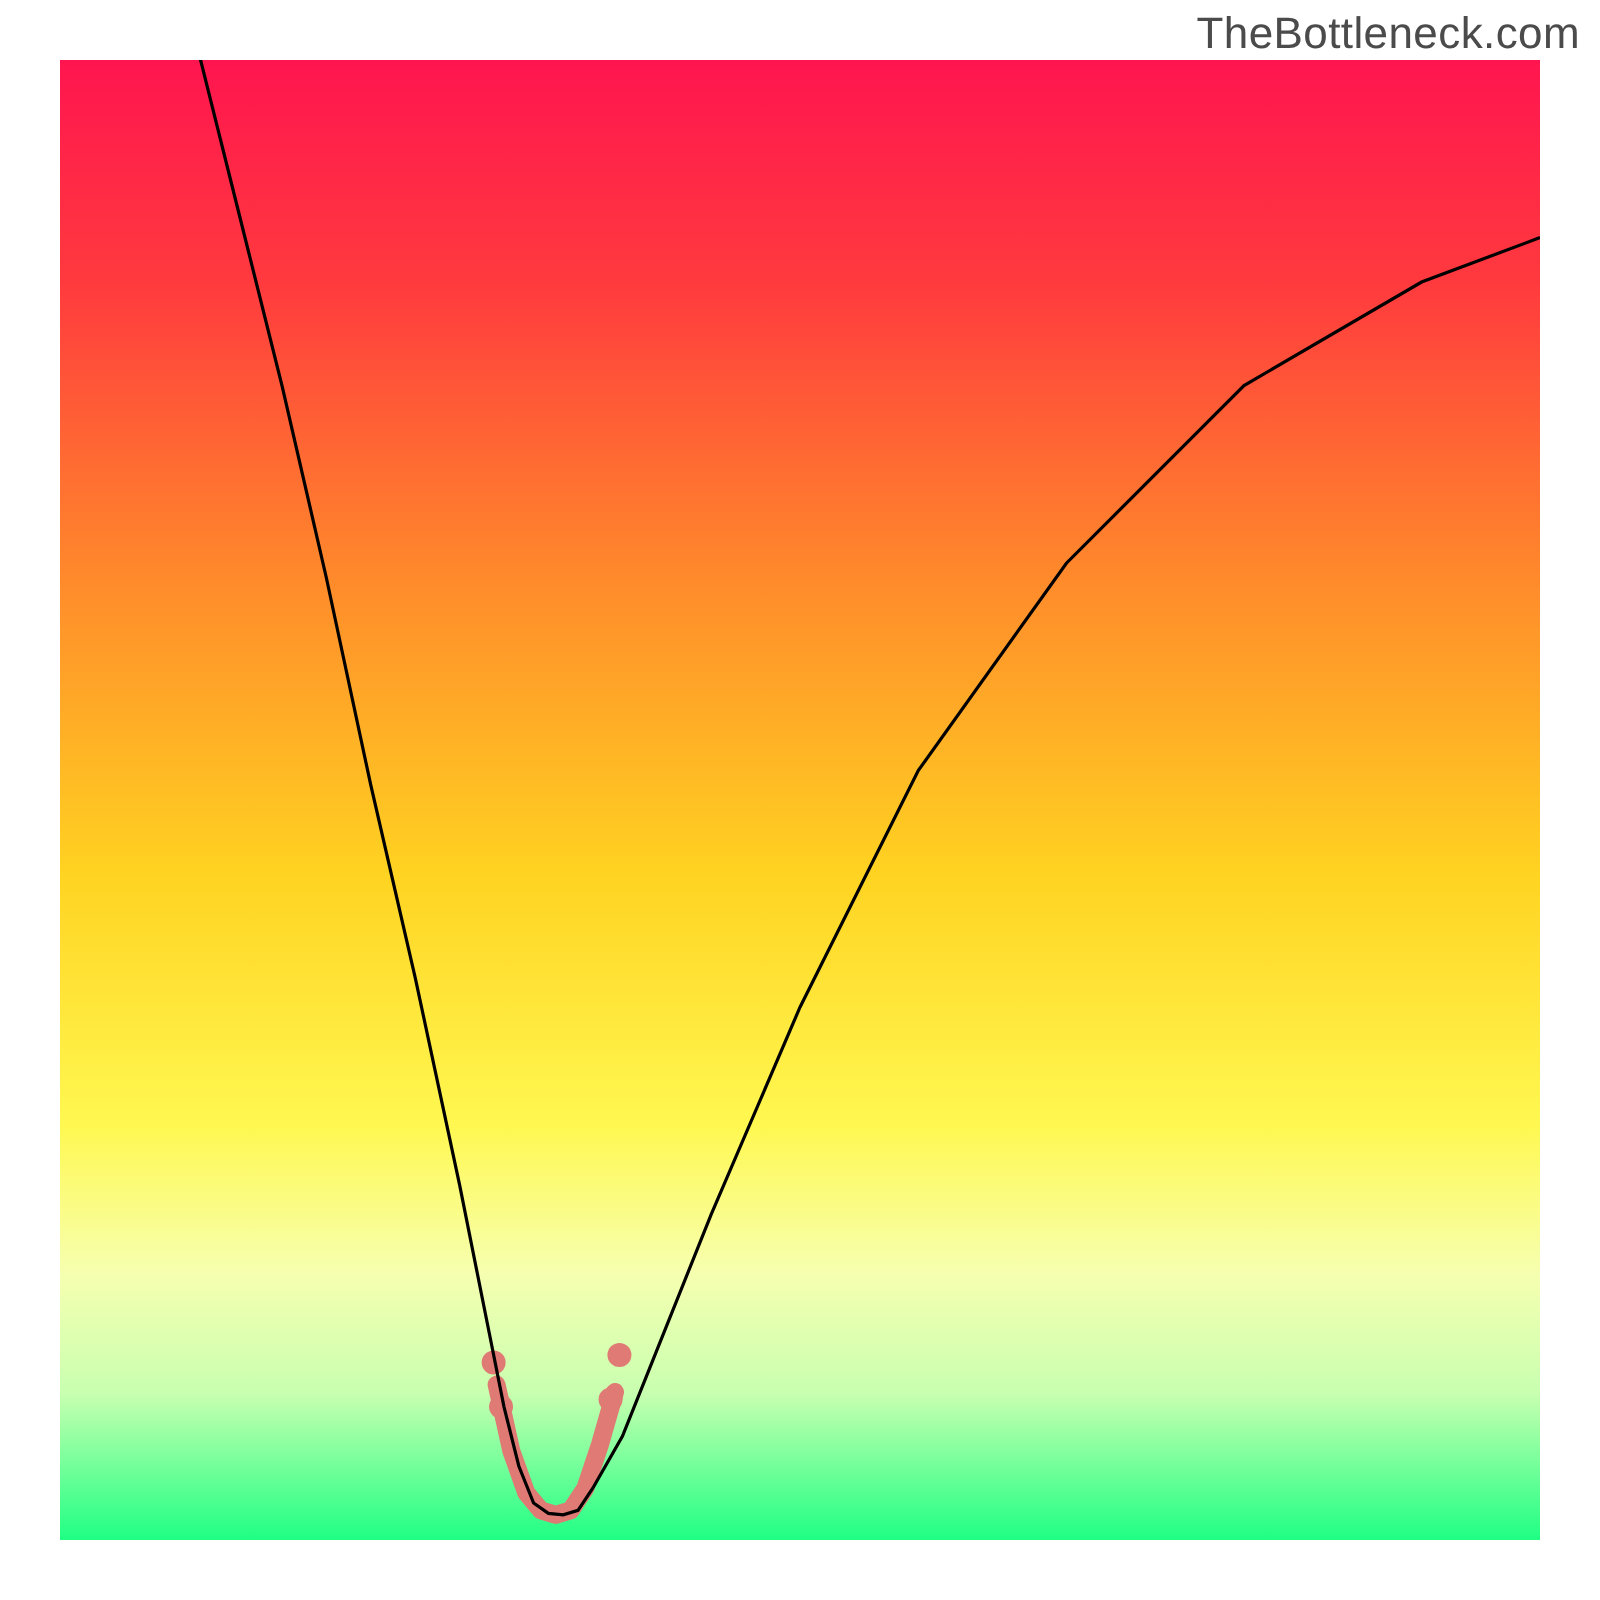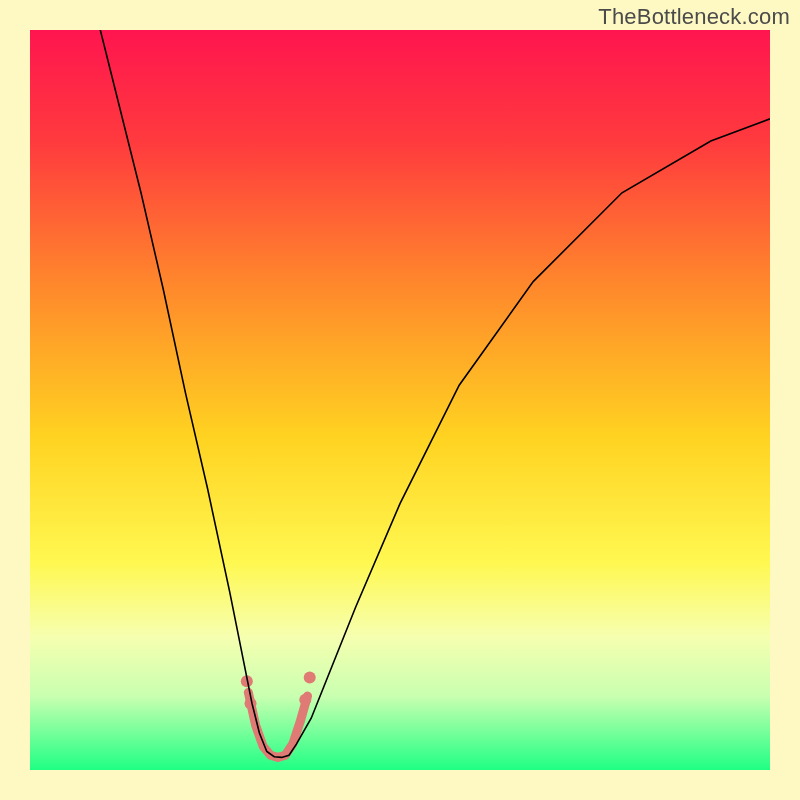--- a/index.html
+++ b/index.html
@@ -10,21 +10,21 @@
     background: #000;
     overflow: hidden;
     font-family: Arial, Helvetica, sans-serif;
   }
   .frame {
     position: absolute;
     top: 0;
     left: 0;
     width: 800px;
     height: 800px;
-    background: #fef9c3;
+    background: #ffffff;
   }
   .plot-area {
     position: absolute;
     top: 30px;
     left: 30px;
     width: 740px;
     height: 740px;
   }
   .watermark {
     position: absolute;

